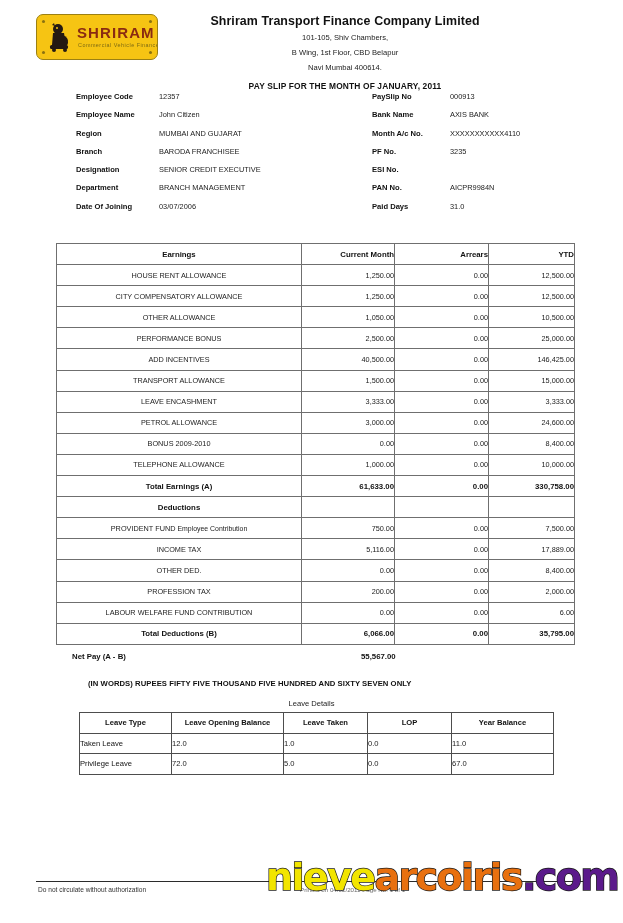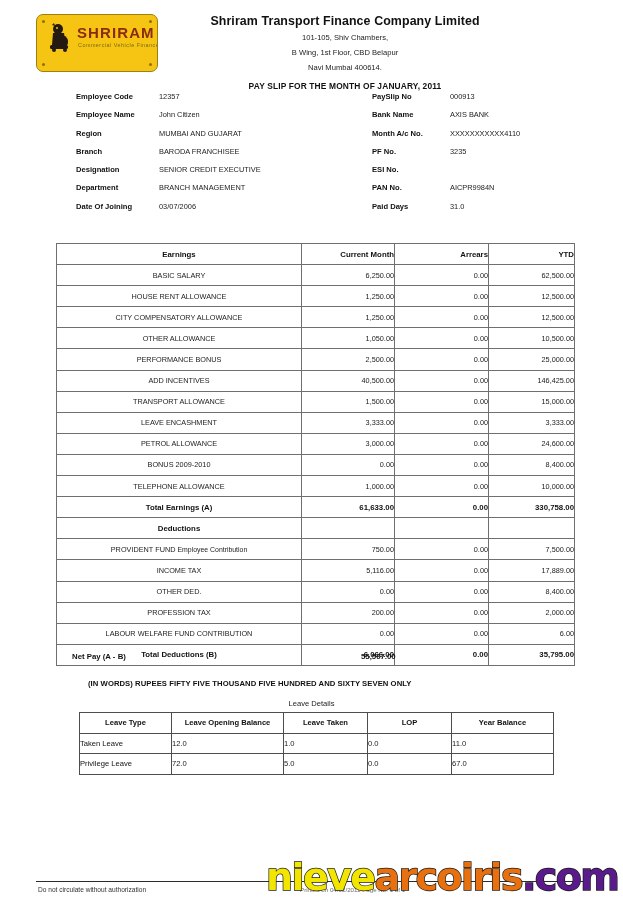--- a/index.html
+++ b/index.html
@@ -26,21 +26,21 @@
   
   .header {
     position: relative;
     height: 82px;
   }
   .logo {
     position: absolute;
     left: 36px;
     top: 14px;
     width: 122px;
-    height: 58px;
+    height: 46px;
     background: #F6C413;
     border: 1px solid #9c8012;
     border-radius: 7px;
     box-sizing: border-box;
     overflow: hidden;
   }
   .logo-dot {
     position: absolute;
     width: 3px; height: 3px;
     border-radius: 50%;
@@ -439,26 +439,20 @@
     </colgroup>
     <tbody>
       <tr class="hdr">
         <td class="cell-desc">Earnings</td>
         <td class="cell-num">Current Month</td>
         <td class="cell-num">Arrears</td>
         <td class="cell-num">YTD</td>
       </tr>
 
       <tr>
-        <td class="cell-desc">BASIC SALARY</td>
-        <td class="cell-num">6,250.00</td>
-        <td class="cell-num">0.00</td>
-        <td class="cell-num">62,500.00</td>
-      </tr>
-      <tr>
         <td class="cell-desc">HOUSE RENT ALLOWANCE</td>
         <td class="cell-num">1,250.00</td>
         <td class="cell-num">0.00</td>
         <td class="cell-num">12,500.00</td>
       </tr>
       <tr>
         <td class="cell-desc">CITY COMPENSATORY ALLOWANCE</td>
         <td class="cell-num">1,250.00</td>
         <td class="cell-num">0.00</td>
         <td class="cell-num">12,500.00</td>

